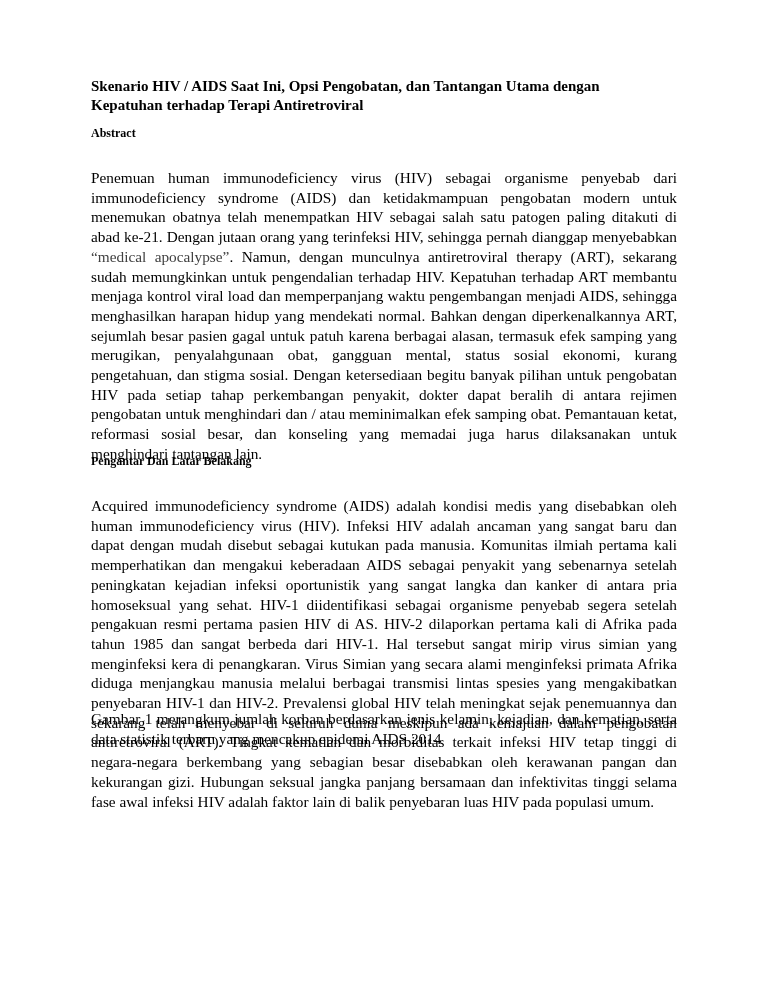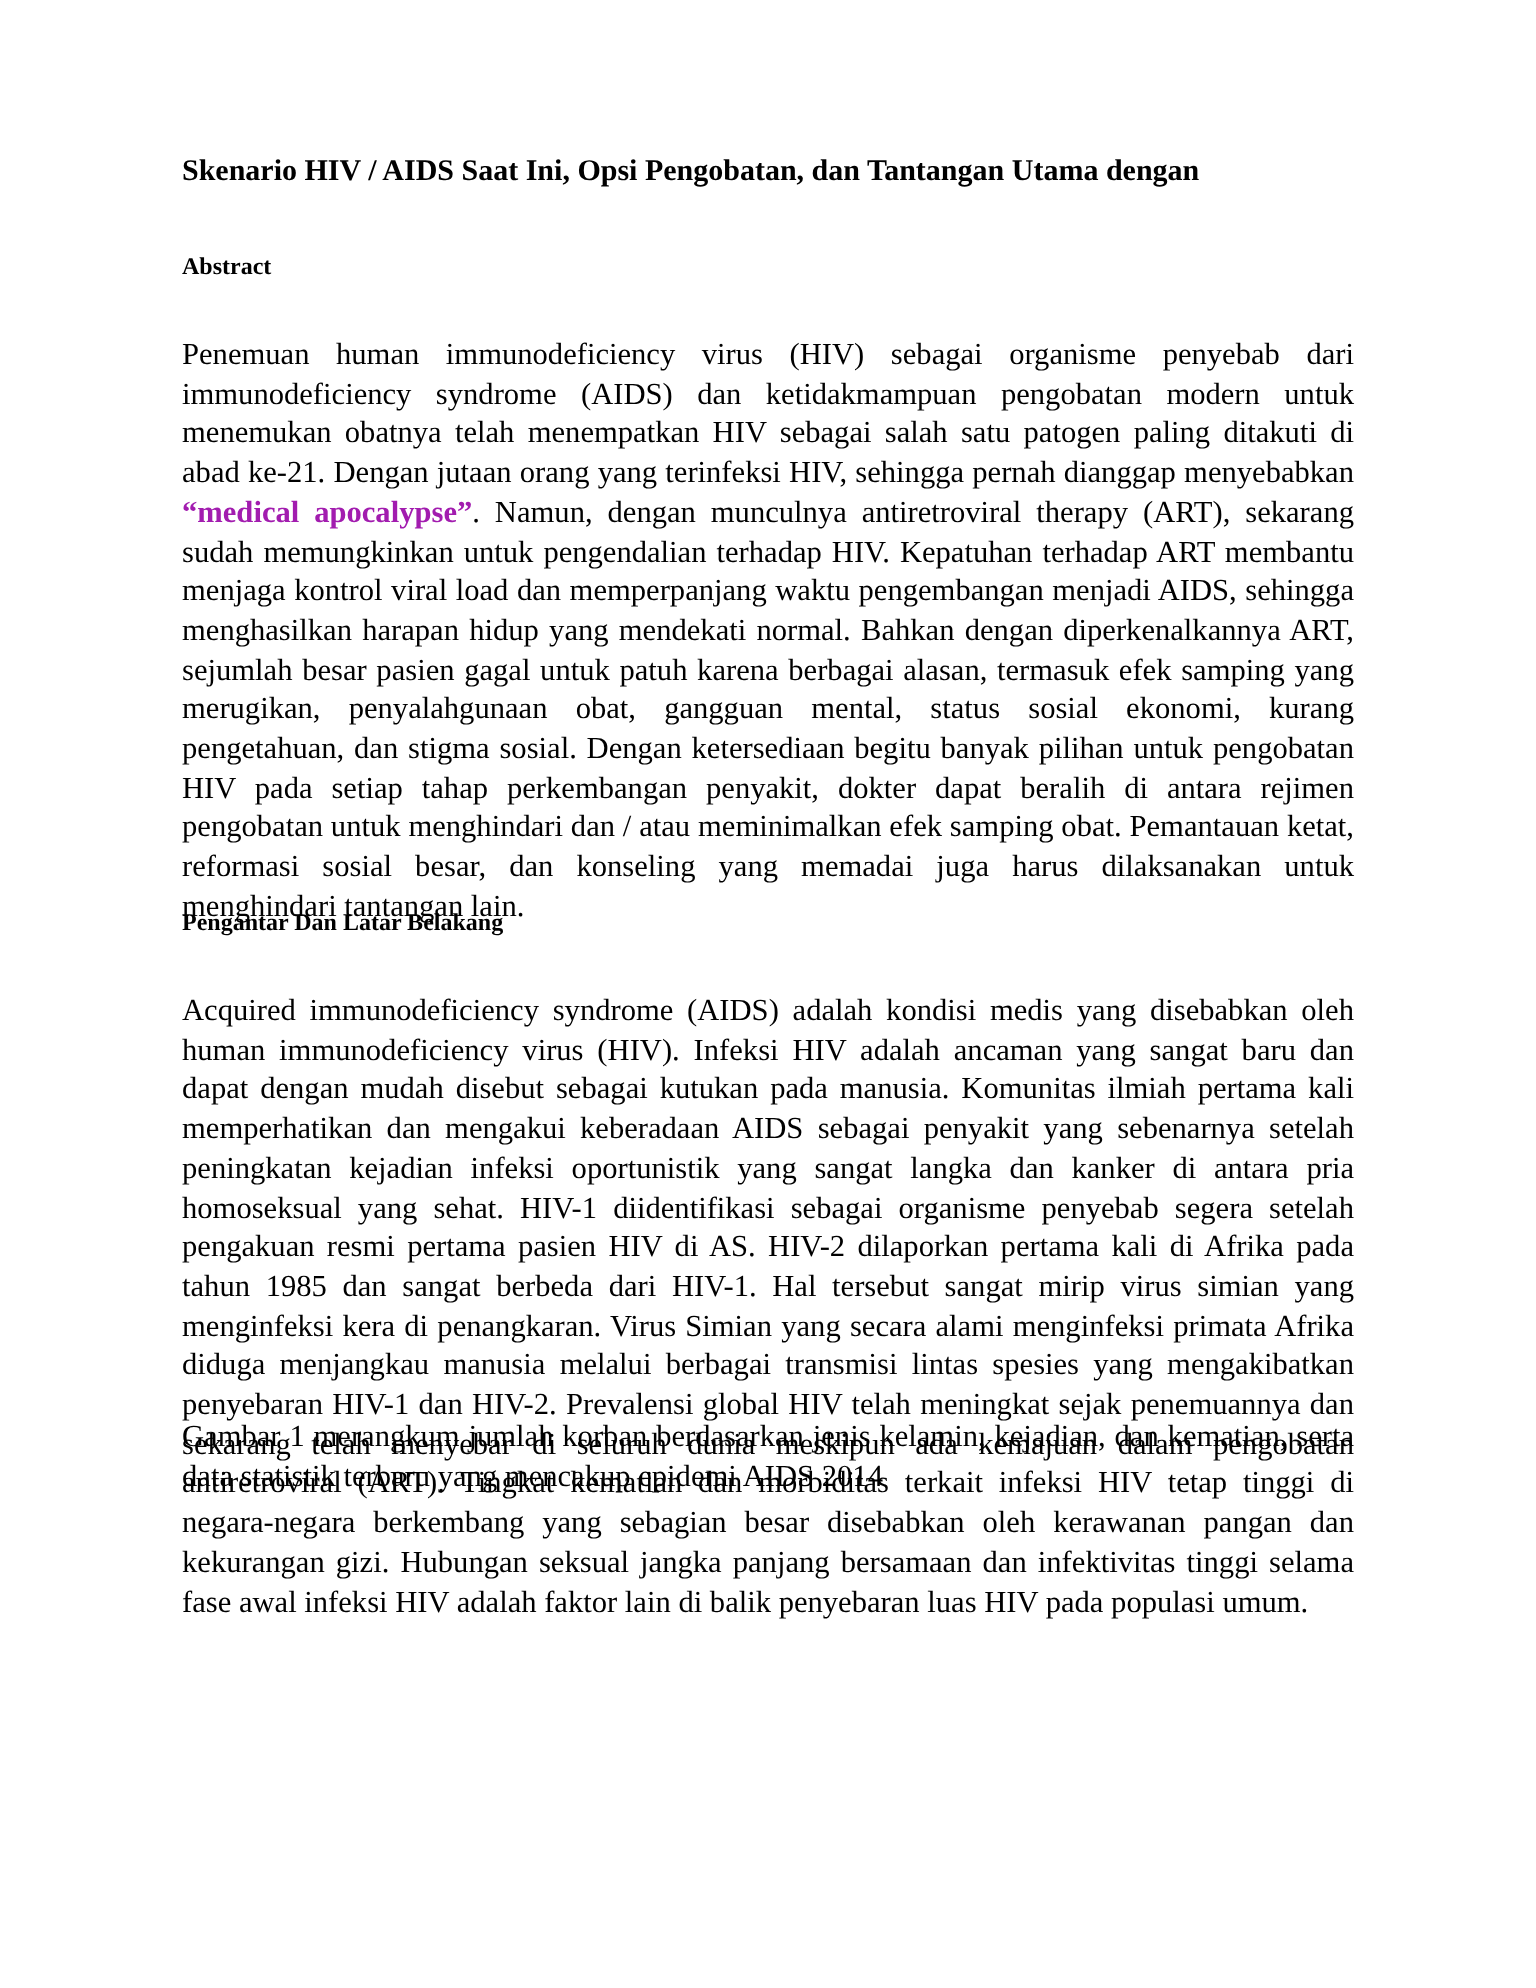--- a/index.html
+++ b/index.html
@@ -43,30 +43,30 @@
     .para {
       position: absolute;
       left: 0;
       width: 586px;
       font-size: 15.3px;
       line-height: 19.7px;
       text-align: justify;
       margin: 0;
     }
     .quote {
-      color: #a21caf;
-      font-weight: bold;
+      color: #404040;
     }
   </style>
 </head>
 <body>
 
 <div class="page">
   <div class="title">
     <div>Skenario HIV / AIDS Saat Ini, Opsi Pengobatan, dan Tantangan Utama dengan</div>
+    <div>Kepatuhan terhadap Terapi Antiretroviral</div>
   </div>
 
   <div class="heading" style="top:124px;">Abstract</div>
 
   <p class="para" style="top:168px;"><span>Penemuan human immunodeficiency virus (HIV) sebagai organisme penyebab dari immunodeficiency syndrome (AIDS) dan ketidakmampuan pengobatan modern untuk menemukan obatnya telah menempatkan HIV sebagai salah satu patogen paling ditakuti di abad ke-21. Dengan jutaan orang yang terinfeksi HIV, sehingga pernah dianggap menyebabkan </span><span class="quote">“medical apocalypse”</span><span>. Namun, dengan munculnya antiretroviral therapy (ART), sekarang sudah memungkinkan untuk pengendalian terhadap HIV. Kepatuhan terhadap ART membantu menjaga kontrol viral load dan memperpanjang waktu pengembangan menjadi AIDS, sehingga menghasilkan harapan hidup yang mendekati normal. Bahkan dengan diperkenalkannya ART, sejumlah besar pasien gagal untuk patuh karena berbagai alasan, termasuk efek samping yang merugikan, penyalahgunaan obat, gangguan mental, status sosial ekonomi, kurang pengetahuan, dan stigma sosial. Dengan ketersediaan begitu banyak pilihan untuk pengobatan HIV pada setiap tahap perkembangan penyakit, dokter dapat beralih di antara rejimen pengobatan untuk menghindari dan / atau meminimalkan efek samping obat. Pemantauan ketat, reformasi sosial besar, dan konseling yang memadai juga harus dilaksanakan untuk menghindari tantangan lain.</span></p>
 
   <div class="heading" style="top:452px;">Pengantar Dan Latar Belakang</div>
 
   <p class="para" style="top:496px;">Acquired immunodeficiency syndrome (AIDS) adalah kondisi medis yang disebabkan oleh human immunodeficiency virus (HIV). Infeksi HIV adalah ancaman yang sangat baru dan dapat dengan mudah disebut sebagai kutukan pada manusia. Komunitas ilmiah pertama kali memperhatikan dan mengakui keberadaan AIDS sebagai penyakit yang sebenarnya setelah peningkatan kejadian infeksi oportunistik yang sangat langka dan kanker di antara pria homoseksual yang sehat. HIV-1 diidentifikasi sebagai organisme penyebab segera setelah pengakuan resmi pertama pasien HIV di AS. HIV-2 dilaporkan pertama kali di Afrika pada tahun 1985 dan sangat berbeda dari HIV-1. Hal tersebut sangat mirip virus simian yang menginfeksi kera di penangkaran. Virus Simian yang secara alami menginfeksi primata Afrika diduga menjangkau manusia melalui berbagai transmisi lintas spesies yang mengakibatkan penyebaran HIV-1 dan HIV-2. Prevalensi global HIV telah meningkat sejak penemuannya dan sekarang telah menyebar di seluruh dunia meskipun ada kemajuan dalam pengobatan antiretroviral (ART). Tingkat kematian dan morbiditas terkait infeksi HIV tetap tinggi di negara-negara berkembang yang sebagian besar disebabkan oleh kerawanan pangan dan kekurangan gizi. Hubungan seksual jangka panjang bersamaan dan infektivitas tinggi selama fase awal infeksi HIV adalah faktor lain di balik penyebaran luas HIV pada populasi umum.</p>
 

